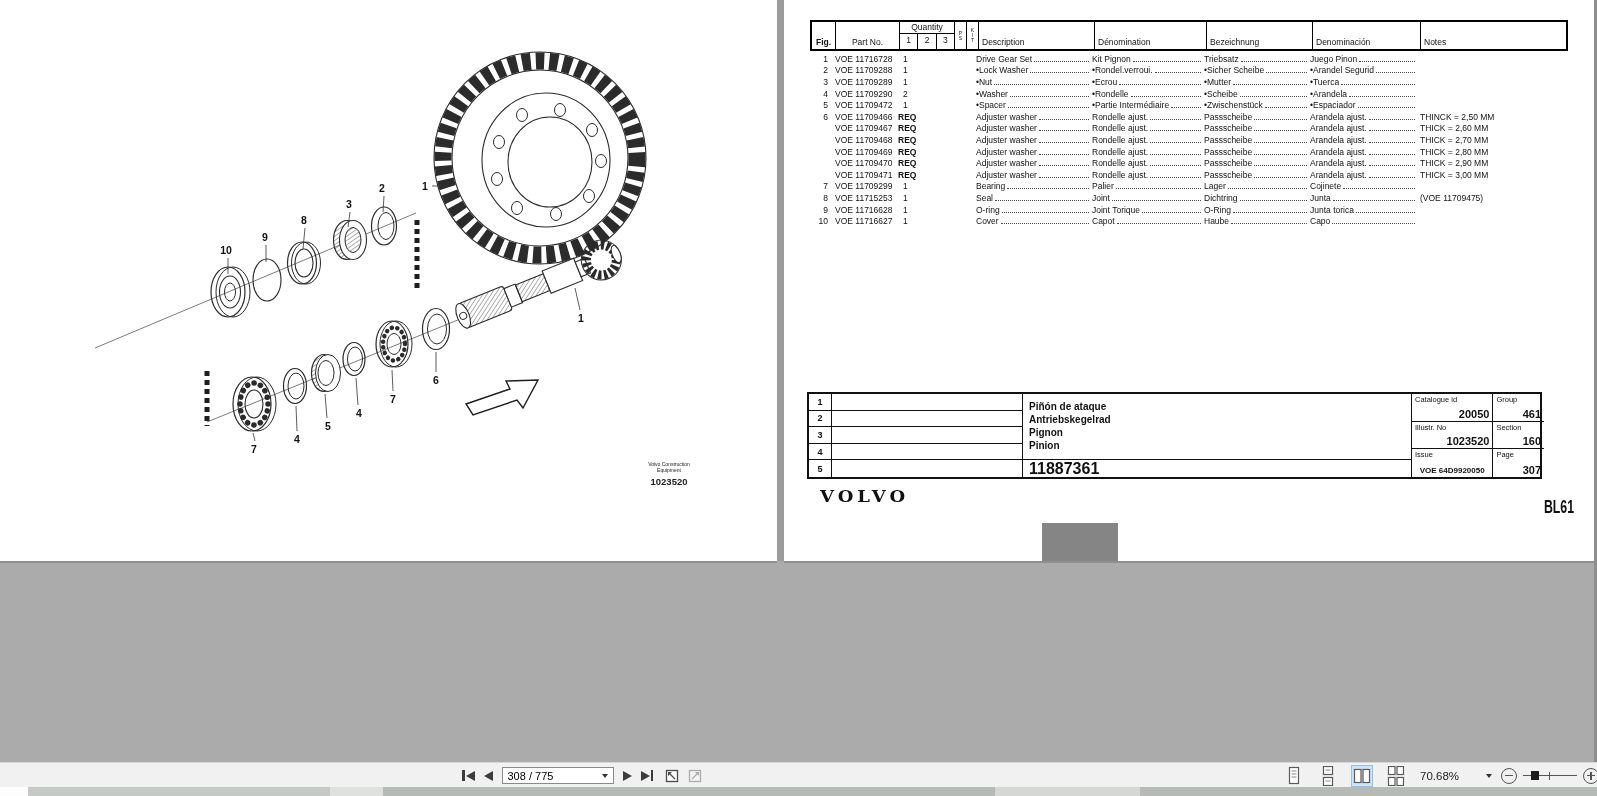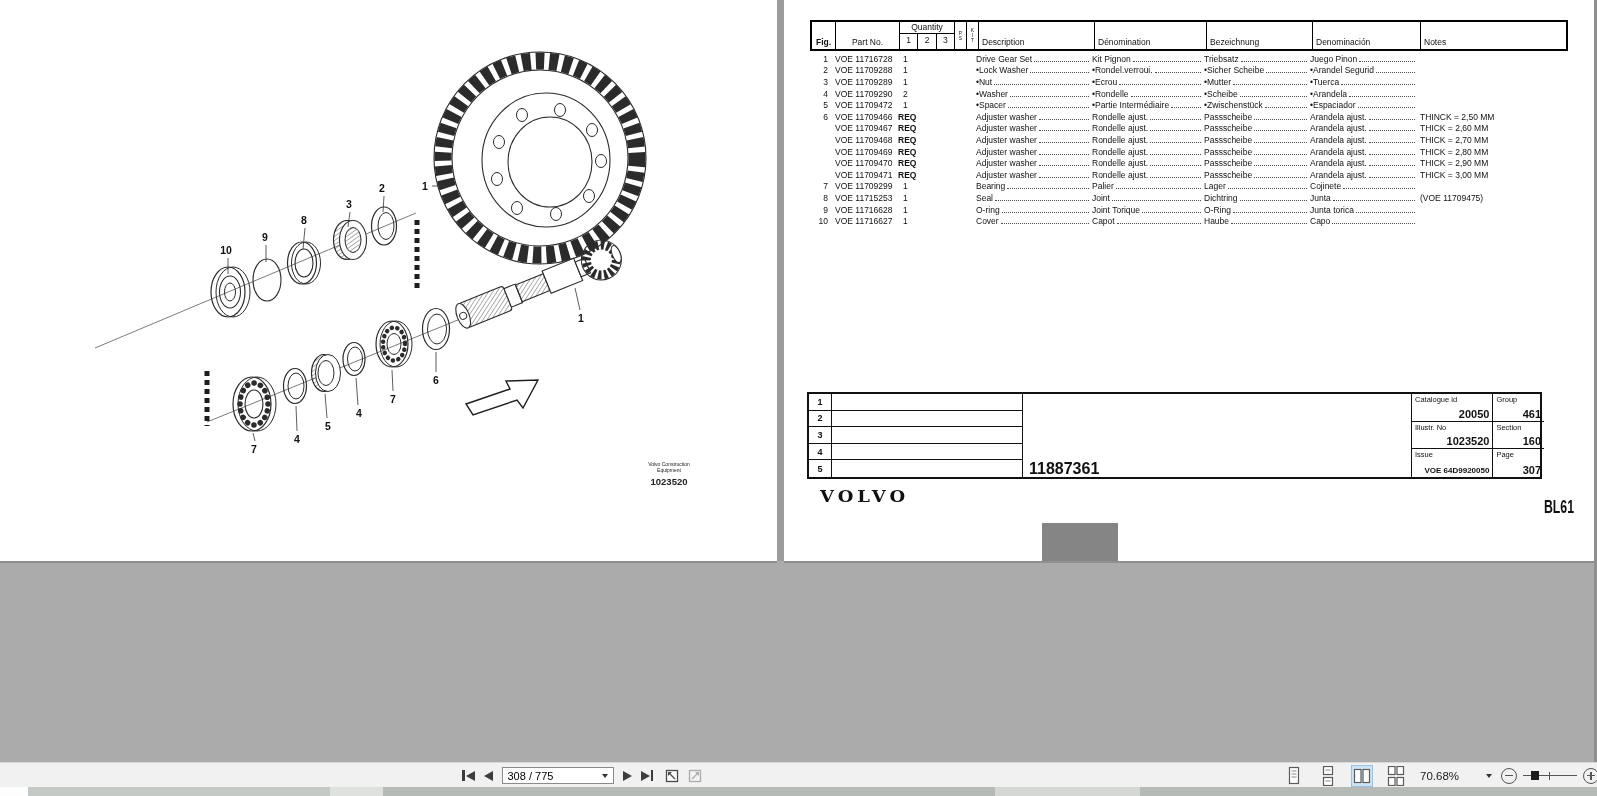--- a/index.html
+++ b/index.html
@@ -50,21 +50,21 @@
   .ib-titles div{font-weight:bold;font-size:10px;line-height:13px;}
   .ib-partnum{position:absolute;left:0;top:66.4px;width:100%;height:16.6px;display:flex;align-items:center;padding-left:6px;font-weight:bold;font-size:16px;box-sizing:border-box;}
   .ib-right{left:602px;width:133px;border-left:1px solid #111;}
   .ib-rrow{height:27.6px;border-bottom:1px solid #111;box-sizing:border-box;display:flex;}
   .ib-rrow:last-child{border-bottom:none;}
   .ib-rcell{box-sizing:border-box;padding:1px 3px;display:flex;flex-direction:column;justify-content:space-between;}
   .ib-rcell.l{width:81px;}
   .ib-rcell.r{width:52px;border-left:1px solid #111;}
   .ib-label{font-size:7.5px;}
   .ib-value{font-size:11px;font-weight:bold;text-align:right;line-height:11px;}
-  .ib-value.small{font-size:8px;text-align:right;}
+  .ib-value.small{font-size:8px;text-align:center;}
 
   .volvo-logo{position:absolute;left:36px;top:485px;font-family:"DejaVu Serif",serif;font-weight:bold;font-size:18px;letter-spacing:4px;color:#111;transform:scaleY(0.95);}
   .model-code{position:absolute;left:740px;top:496px;width:50px;text-align:right;font-weight:bold;font-size:15px;color:#111;transform:scale(0.82,1.18);transform-origin:right top;}
   .gray-block{position:absolute;left:258px;top:523px;width:76px;height:38px;background:#858585;}
 
   
   .publisher{position:absolute;left:626px;top:461px;width:86px;text-align:center;color:#222;}
   .publisher .tiny{font-size:5px;line-height:6px;}
   .publisher .illno{font-size:9.5px;font-weight:bold;margin-top:3px;}
 
@@ -620,20 +620,26 @@
         <div class="ib-cell">5</div>
       </div>
       <div class="ib-col ib-empty">
         <div class="ib-cell"></div>
         <div class="ib-cell"></div>
         <div class="ib-cell"></div>
         <div class="ib-cell"></div>
         <div class="ib-cell"></div>
       </div>
       <div class="ib-col ib-mid">
+        <div class="ib-titles">
+          <div>Piñón de ataque</div>
+          <div>Antriebskegelrad</div>
+          <div>Pignon</div>
+          <div>Pinion</div>
+        </div>
         <div class="ib-partnum">11887361</div>
       </div>
       <div class="ib-col ib-right">
         <div class="ib-rrow">
           <div class="ib-rcell l">
             <span class="ib-label">Catalogue id</span>
             <span class="ib-value">20050</span>
           </div>
           <div class="ib-rcell r">
             <span class="ib-label">Group</span>

